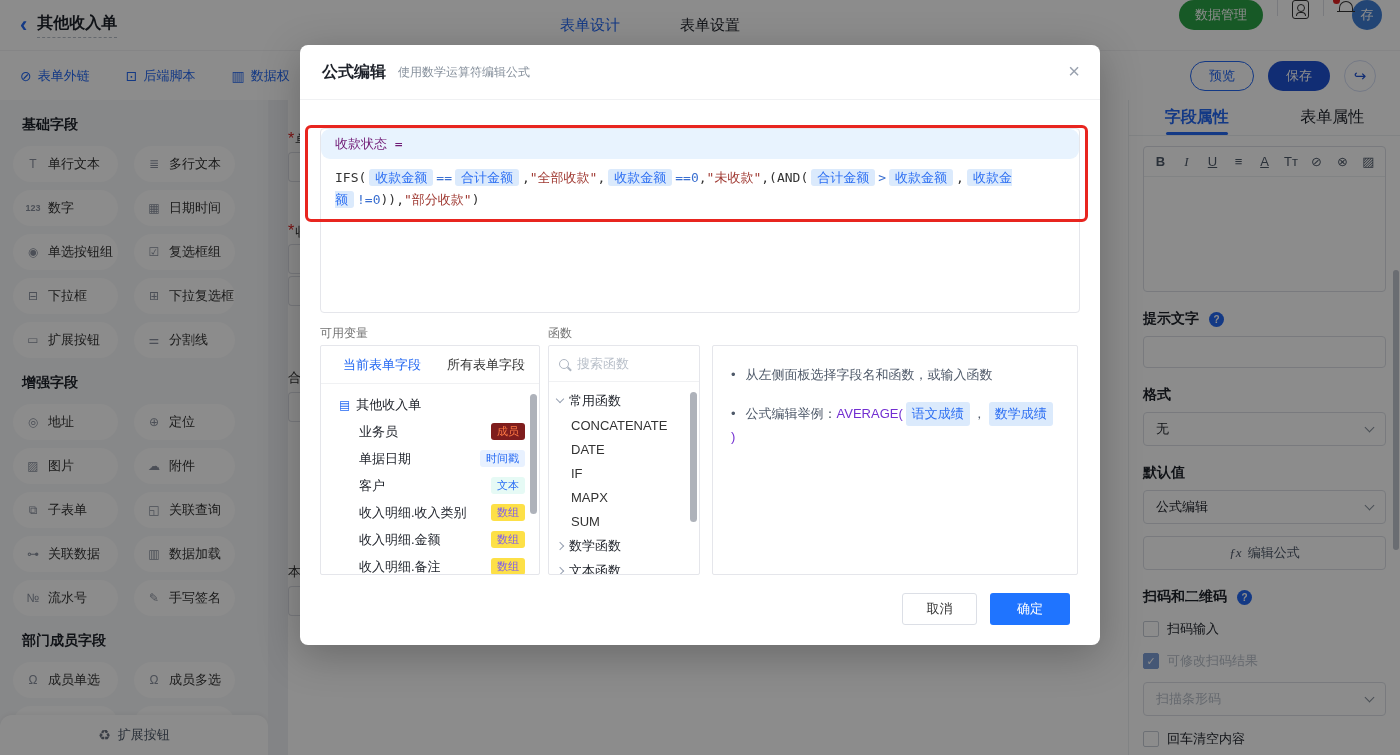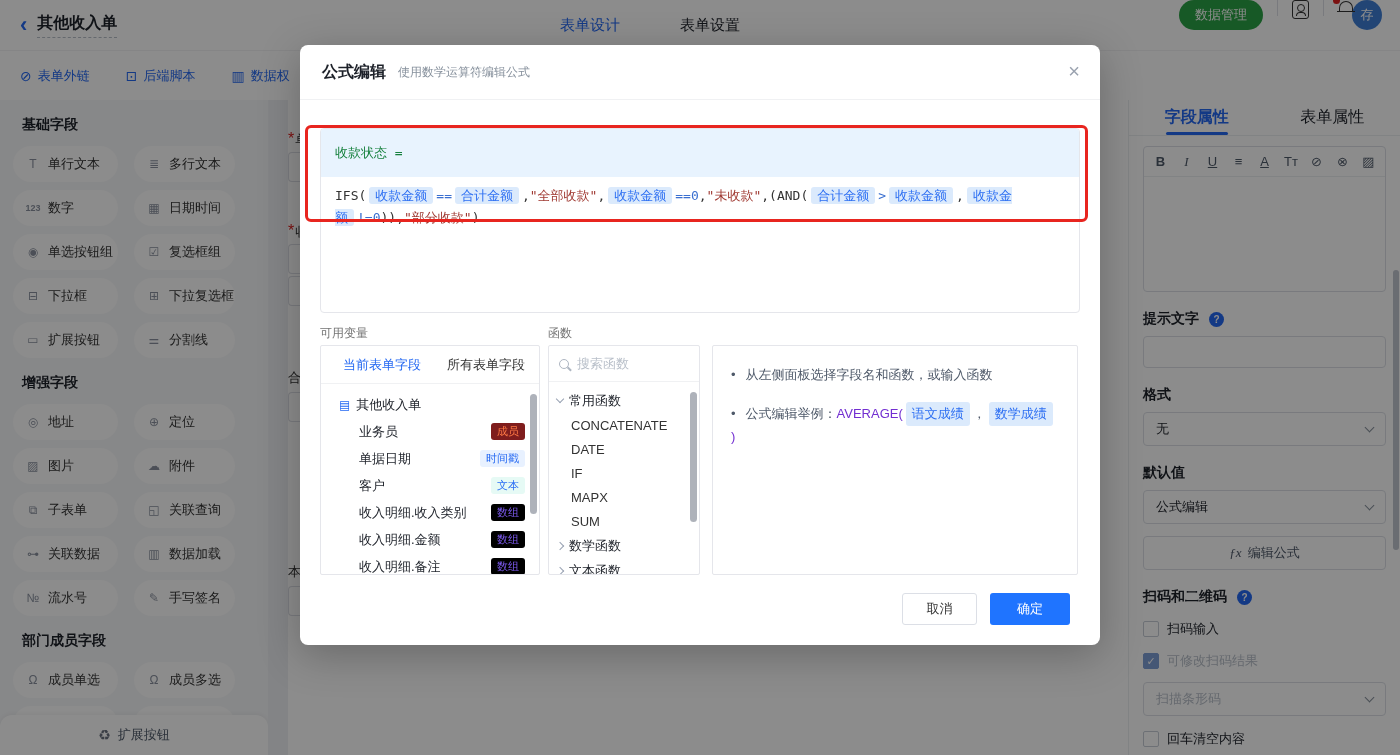--- a/index.html
+++ b/index.html
@@ -81,21 +81,21 @@
   .props .scroll-thumb{position:absolute;right:1px;top:170px;width:6px;height:280px;background:#c1c6cf;border-radius:3px;}
 
   
   .overlay{position:absolute;inset:0;background:rgba(0,0,0,0.45);z-index:10;}
   .modal{position:absolute;left:300px;top:45px;width:800px;height:600px;background:#fff;border-radius:8px;z-index:20;box-shadow:0 10px 40px rgba(0,0,0,.25);}
   .m-head{height:55px;display:flex;align-items:center;padding:0 22px;border-bottom:1px solid #f0f1f3;}
   .m-title{font-size:16px;font-weight:bold;}
   .m-sub{font-size:12px;color:var(--muted);margin-left:12px;}
   .m-close{position:absolute;right:20px;top:16px;font-size:20px;color:#9aa2af;cursor:pointer;line-height:1;}
   .editor{position:absolute;left:20px;top:83px;width:760px;height:185px;border:1px solid var(--line);border-radius:4px;overflow:hidden;background:#fff;}
-  .editor-target{height:48px;background:#e8f3fe;display:flex;align-items:center;padding:0 14px;font-size:13px;color:#15803d;font-family:"DejaVu Sans Mono","Liberation Mono",monospace;}
+  .editor-target{height:30px;background:#e8f3fe;display:flex;align-items:center;padding:0 14px;font-size:13px;color:#701a75;font-family:"DejaVu Sans Mono","Liberation Mono",monospace;border-radius:9px;}
   .editor-body{padding:8px 14px;font-size:13px;line-height:22px;font-family:"DejaVu Sans Mono","Liberation Mono",monospace;}
   .tk-fn{color:#333;} .tk-pl{color:#333;}
   .tk-op{color:#3a6fd0;}
   .tk-str{color:#a03a33;}
   .tk-field{color:#2d6ff2;background:#dbeafc;border-radius:3px;padding:1px 6px;margin:0 3px;font-family:"Liberation Sans","DejaVu Sans",sans-serif;}
   .annot{position:absolute;left:305px;top:125px;width:783px;height:97px;border:3px solid var(--annot);border-radius:6px;z-index:30;pointer-events:none;}
 
   .panel-label{position:absolute;font-size:12px;color:#737373;top:280px;}
   .m-panel{position:absolute;top:300px;height:230px;border:1px solid var(--line);border-radius:2px;background:#fff;overflow:hidden;}
   .vars{left:20px;width:220px;}
@@ -104,21 +104,21 @@
   .vtab.active{color:var(--primary);}
   .vtab:first-child{margin-left:22px;} .vtab:last-child{margin-left:26px;}
   .tree{padding:8px 0 0 0;position:relative;}
   .tree-root{display:flex;align-items:center;gap:6px;height:26px;padding-left:18px;font-size:13px;cursor:pointer;}
   .tree-root .g{color:var(--primary);font-size:12px;}
   .tree-item{display:flex;align-items:center;justify-content:space-between;height:27px;padding:0 14px 0 38px;font-size:13px;cursor:pointer;}
   .badge{font-size:11px;padding:1px 6px;border-radius:3px;white-space:nowrap;}
   .badge.member{color:#ff7a45;background:#7f1d1d;}
   .badge.timestamp{color:#2468f2;background:#e8f1ff;}
   .badge.text{color:#2b6ff5;background:#e6faf5;}
-  .badge.array{color:#7d5af0;background:#000000;}
+  .badge.array{color:#7d5af0;background:#fde047;}
   .vscroll{position:absolute;right:2px;top:48px;width:7px;height:120px;background:#aeb2ba;border-radius:4px;}
 
   .funcs{left:248px;width:152px;}
   .search-row{height:36px;display:flex;align-items:center;gap:8px;padding:0 10px;border-bottom:1px solid #f0f1f3;}
   .mag{width:10px;height:10px;border:1.6px solid #aeb6c2;border-radius:50%;position:relative;flex-shrink:0;}
   .mag:after{content:"";position:absolute;right:-4px;bottom:-2px;width:5px;height:1.6px;background:#aeb6c2;transform:rotate(45deg);}
   .search-ph{font-size:13px;color:#b8bfc9;}
   .fn-group{display:flex;align-items:center;gap:6px;height:25px;padding-left:8px;font-size:13px;cursor:pointer;}
   .tchev{width:6px;height:6px;border-right:1.4px solid #98a2b3;border-bottom:1.4px solid #98a2b3;flex-shrink:0;}
   .tchev.down{transform:rotate(45deg);margin-top:-3px;}
@@ -166,20 +166,25 @@
       </span>
       <span class="tb-link">
         <span class="g">⊡</span>
         <span>后端脚本</span>
       </span>
       <span class="tb-link">
         <span class="g">▥</span>
         <span>数据权</span>
       </span>
     </div>
+  <div class="tb-right">
+    <span class="btn-preview">预览</span>
+    <span class="btn-save">保存</span>
+    <span class="btn-share">↪</span>
+  </div>
 </div>
 
 <div class="workspace">
   <aside class="fieldbar">
     <div id="field-sections">
         <div class="sec-title">基础字段</div>
         <div class="pill-grid">
           <div class="pill">
             <span class="g">T</span>
             <span>单行文本</span>

